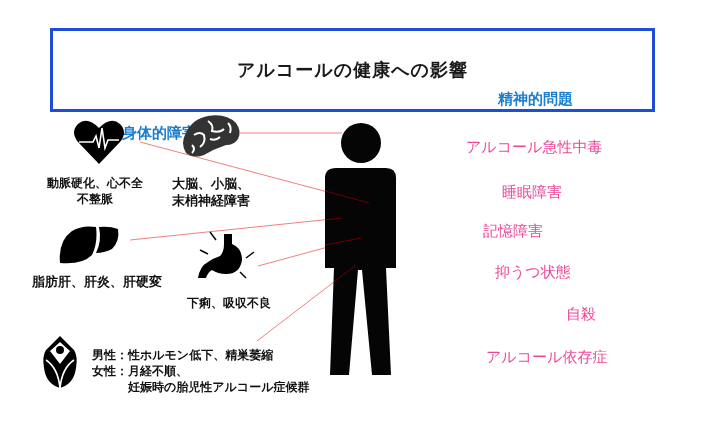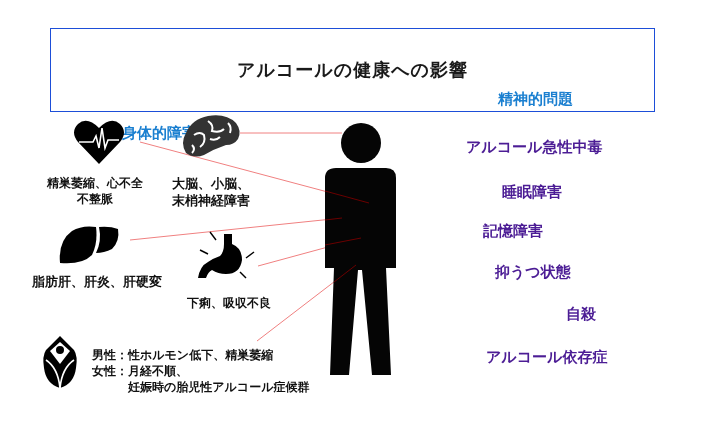--- a/index.html
+++ b/index.html
@@ -1,25 +1,25 @@
 <!DOCTYPE html>
 <html><head>
 <meta charset="utf-8">
 <style>
   html, body { margin:0; padding:0; background:#ffffff; }
   body { width:728px; height:425px; position:relative; overflow:hidden;
          font-family:"DejaVu Sans", "Liberation Sans", sans-serif; color:#111; }
   .title-box { position:absolute; left:50px; top:28px; width:605px; height:84px;
-               border:1px solid #1d4ed8; box-sizing:border-box; display:flex;
+               border:3px solid #1d4ed8; box-sizing:border-box; display:flex;
                align-items:center; justify-content:center; }
   .title-box span { font-size:18px; font-weight:bold; letter-spacing:1px; color:#1a1a1a; }
   .section { position:absolute; font-size:15px; font-weight:bold; color:#1a7fd0; }
   .lbl { position:absolute; font-weight:bold; color:#111; line-height:1.3; white-space:nowrap; }
   .c { text-align:center; }
-  .mental { position:absolute; font-size:15px; font-weight:bold; color:#4c1d95; white-space:nowrap; }
+  .mental { position:absolute; font-size:15px; font-weight:normal; color:#ec4899; white-space:nowrap; }
   svg.overlay { position:absolute; left:0; top:0; }
   .icon { position:absolute; }
 </style>
 </head>
 <body>
 
 <div class="title-box">
   <span>アルコールの健康への影響</span>
 </div>
 
@@ -57,21 +57,21 @@
   <g fill="none" stroke="#fff" stroke-width="2">
     <path d="M14 22 Q20 18 24 22 Q26 30 20 34"></path>
     <path d="M28 8 Q34 12 32 18 Q40 20 44 16"></path>
     <path d="M40 24 Q36 28 30 26"></path>
     <path d="M48 10 Q52 14 50 20"></path>
     <path d="M12 32 Q16 36 12 40"></path>
   </g>
 </svg>
 
 <div class="lbl c" style="left:40px; top:176px; width:110px; font-size:12px;">
-  <div>精巣萎縮、心不全</div>
+  <div>動脈硬化、心不全</div>
   <div>不整脈</div>
 </div>
 <div class="lbl" style="left:172px; top:176px; font-size:13px;">
   <div>大脳、小脳、</div>
   <div>末梢神経障害</div>
 </div>
 
 <svg class="icon" style="left:58px; top:223px;" width="64" height="42" viewBox="0 0 64 42">
   <path d="M2 40 Q0 18 14 8 Q24 2 38 4 Q40 20 34 32 Q24 42 2 40 Z" fill="#000"></path>
   <path d="M41 4 Q52 3 60 6 Q62 18 54 26 Q46 30 38 30 Q44 18 41 4 Z" fill="#000"></path>

